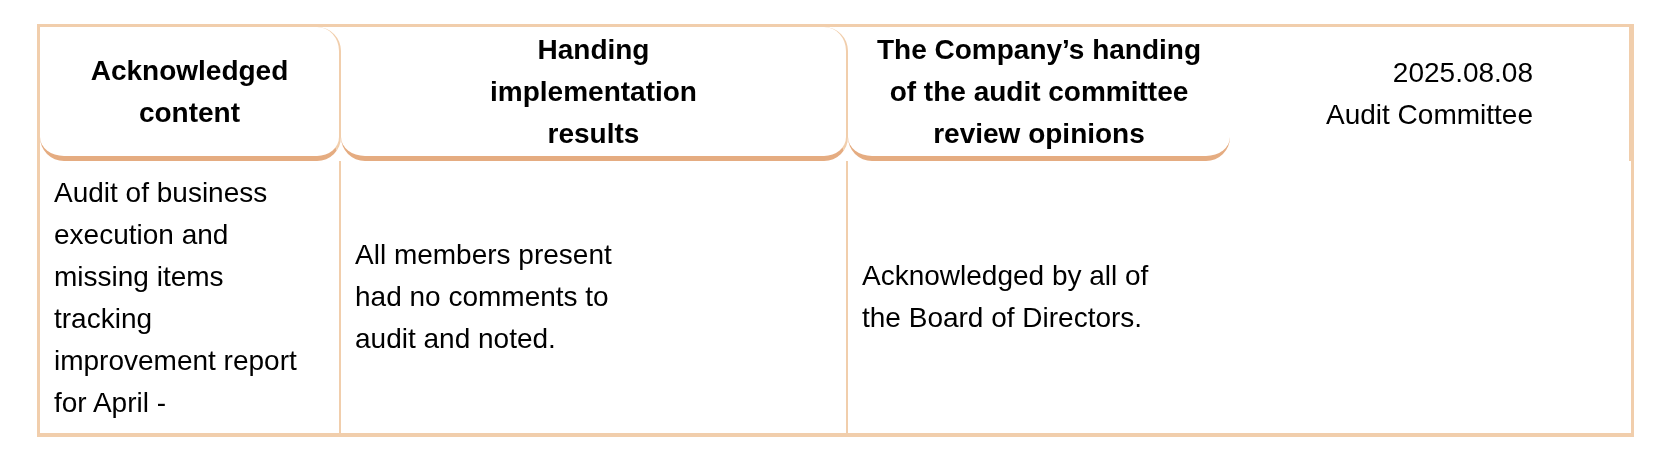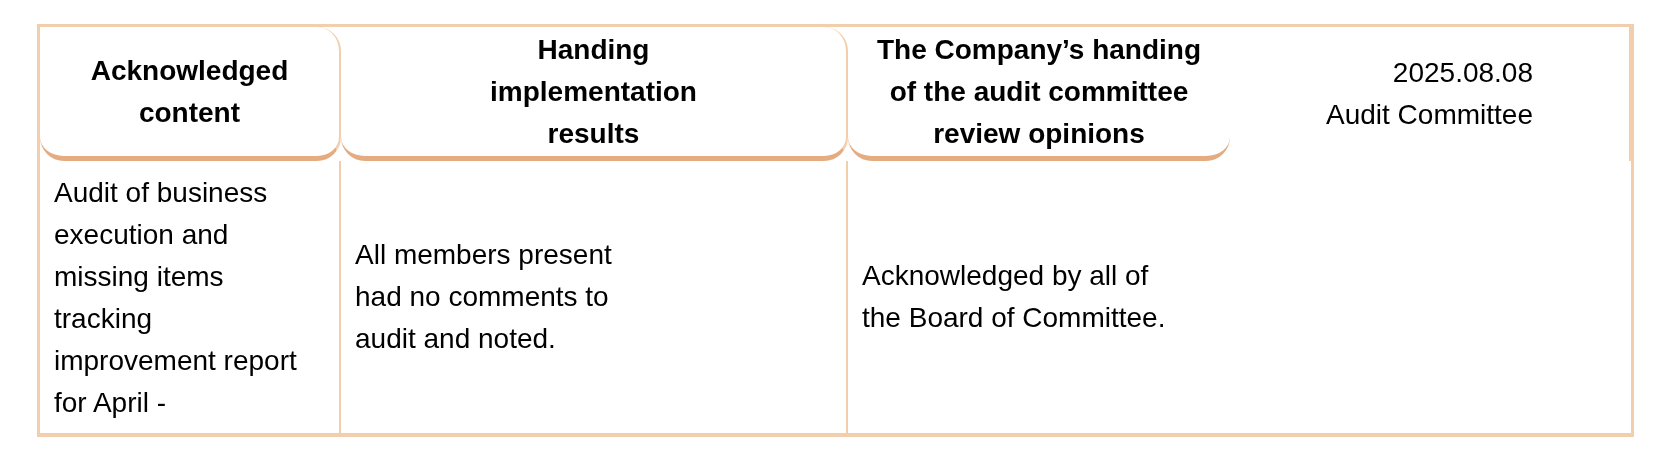--- a/index.html
+++ b/index.html
@@ -81,16 +81,16 @@
     <div class="cell body-cell top-align">Audit of business execution and
 missing items tracking
 improvement report for April -
 June 2025, as well as
 communication and discussion
 on related issues.</div>
     <div class="cell body-cell v-center">All members present
 had no comments to
 audit and noted.</div>
     <div class="cell body-cell v-center last-col">Acknowledged by all of
-the Board of Committee.</div>
+the Board of Directors.</div>
 
   </div>
 </div>
 
 </body></html>

